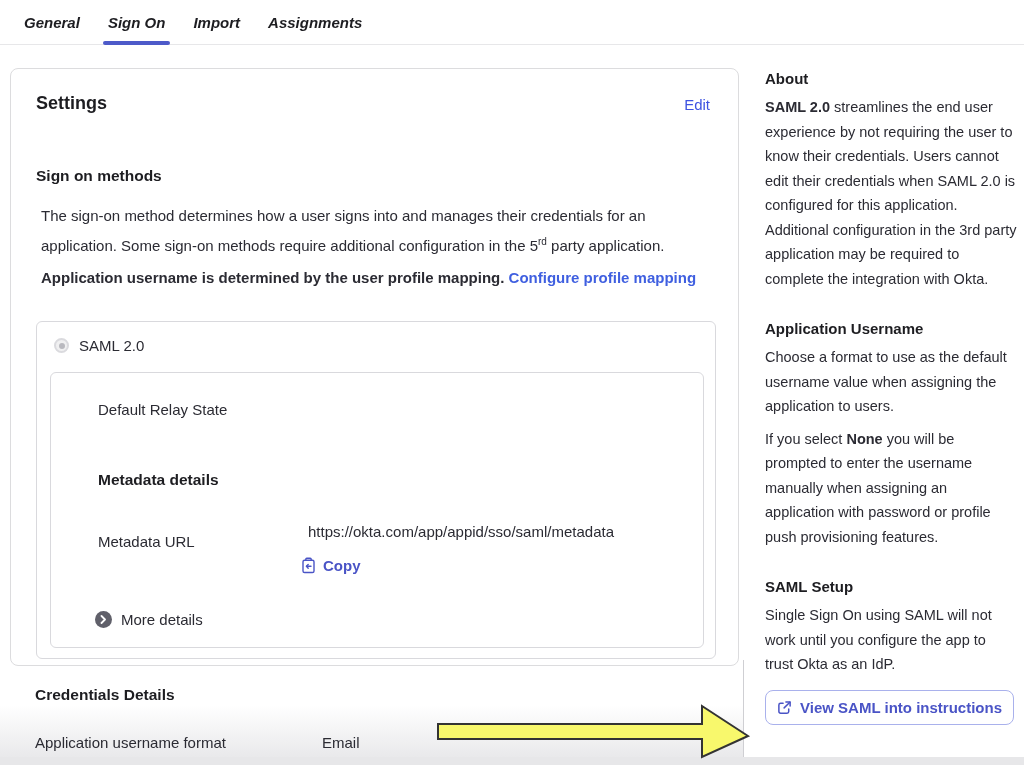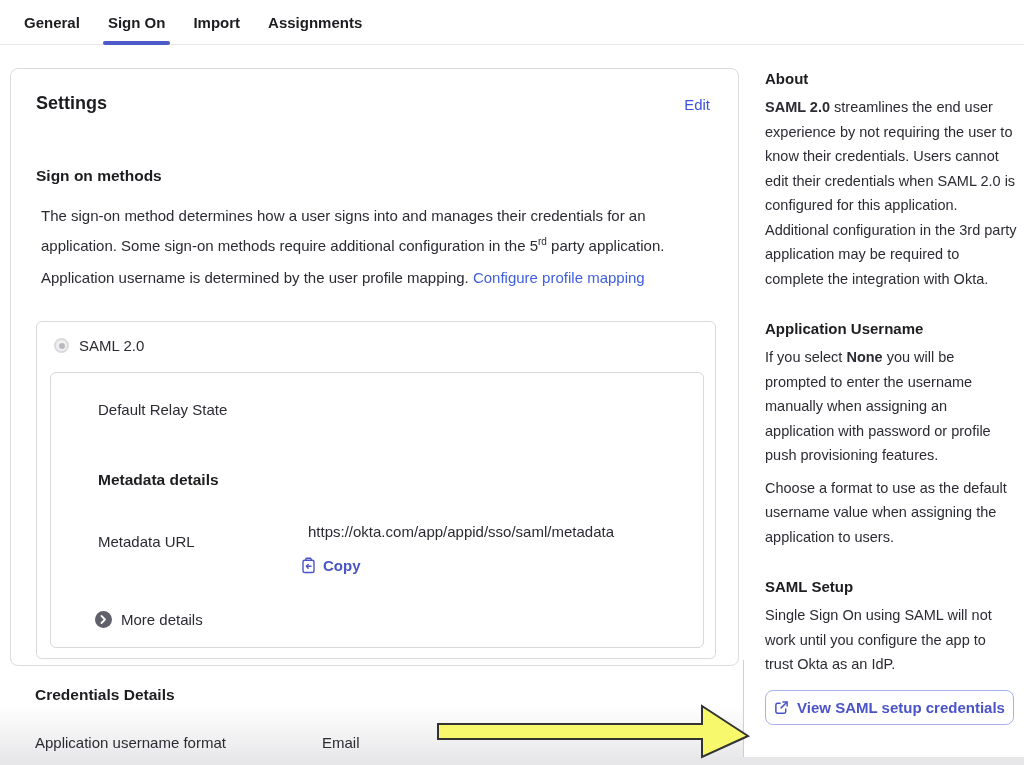--- a/index.html
+++ b/index.html
@@ -5,37 +5,37 @@
   * { margin:0; padding:0; box-sizing:border-box; }
   html,body { width:1024px; height:765px; }
   body {
     font-family:"Liberation Sans","DejaVu Sans",sans-serif;
     background:#ffffff; color:#1d1d21; position:relative; overflow:hidden;
   }
   .page { position:absolute; inset:0; width:1024px; height:765px; }
 
   
   .tabbar { position:absolute; left:0; top:0; width:1024px; height:45px;
-    border-bottom:1px solid #e7e7e9; display:flex; align-items:center; gap:24px; padding:0 0 0 22px; }
+    border-bottom:1px solid #e7e7e9; display:flex; align-items:center; gap:24px; padding:0 0 0 22px;font-style:italic; }
   .tab { position:relative; height:45px; display:flex; align-items:center;
     font-size:15px; font-weight:700; color:#1d1d21; cursor:pointer; padding:0 2px; }
   .tab.active::after { content:""; position:absolute; left:-3px; right:-3px; bottom:0;
     height:4px; background:#4d5ac9; border-radius:3px; }
 
   
   .card { position:absolute; left:10px; top:68px; width:729px; height:598px;
     background:#fff; border:1px solid #dcdcde; border-radius:8px; }
   .card-title { position:absolute; left:25px; top:24px; font-size:18px; font-weight:700; }
   .edit-link { position:absolute; right:28px; top:27px; font-size:15px; font-weight:400;
     color:#3e53e1; cursor:pointer; }
   .section-h { font-size:15.5px; font-weight:700; color:#1d1d21; }
   .sign-on-methods { position:absolute; left:25px; top:98px; }
   .para { position:absolute; left:30px; font-size:15px; line-height:26px; color:#2b2b33; }
   .para1 { top:134px; width:670px; }
-  .para2 { top:196px; width:670px; }
+  .para2 { top:196px; width:670px;font-weight:bold; }
   .link-blue { color:#3f5fe0; cursor:pointer; }
   sup { font-size:10px; }
 
   
   .saml-box { position:absolute; left:25px; top:252px; width:680px; height:338px;
     border:1px solid #d9d9dd; border-radius:6px; background:#fff; }
   .radio-row { position:absolute; left:17px; top:15px; display:flex; align-items:center; gap:10px; }
   .radio { width:15px; height:15px; border-radius:50%; border:2px solid #dadade;
     background:#f0f0f1; position:relative; }
   .radio::after { content:""; position:absolute; left:2.5px; top:2.5px; width:6px; height:6px;
@@ -143,35 +143,35 @@
   <div class="cred-label">Application username format</div>
   <div class="cred-value">Email</div>
   <div class="v-divider"></div>
   <div class="bottom-band"></div>
 
   <div class="sidebar">
     <div class="sb-h">About</div>
     <div class="sb-p"><span class="bold">SAML 2.0</span><span> streamlines the end user experience by not requiring the user to know their credentials. Users cannot edit their credentials when SAML 2.0 is configured for this application. Additional configuration in the 3rd party application may be required to complete the integration with Okta.</span></div>
 
     <div class="sb-h sb-gap">Application Username</div>
+    <div class="sb-p">Choose a format to use as the default username value when assigning the application to users.</div>
     <div class="sb-p"><span>If you select </span><span class="bold">None</span><span> you will be prompted to enter the username manually when assigning an application with password or profile push provisioning features.</span></div>
-    <div class="sb-p">Choose a format to use as the default username value when assigning the application to users.</div>
 
     <div class="sb-h sb-gap">SAML Setup</div>
     <div class="sb-p">Single Sign On using SAML will not work until you configure the app to trust Okta as an IdP.</div>
 
     <button class="saml-btn">
       <span>
         <svg class="ic" width="15" height="15" viewBox="0 0 16 16" fill="none" stroke="#4a54c6" stroke-width="1.6" stroke-linecap="round" stroke-linejoin="round">
           <path d="M6.5 3.5H3.8A1.8 1.8 0 0 0 2 5.3v6.9A1.8 1.8 0 0 0 3.8 14h6.9a1.8 1.8 0 0 0 1.8-1.8V9.5"></path>
           <path d="M9.5 2H14v4.5"></path>
           <path d="M13.7 2.3 7.6 8.4"></path>
         </svg>
       </span>
-      <span>View SAML setup credentials</span>
+      <span>View SAML into instructions</span>
     </button>
   </div>
 
   <svg class="arrow-svg" viewBox="0 0 1024 765">
     <polygon points="438,724 702,724 702,706 748,736 702,757 702,739 438,739" fill="#f8f86c" stroke="#333333" stroke-width="2" stroke-linejoin="miter"></polygon>
   </svg>
 
 </div>
 
 </body></html>

